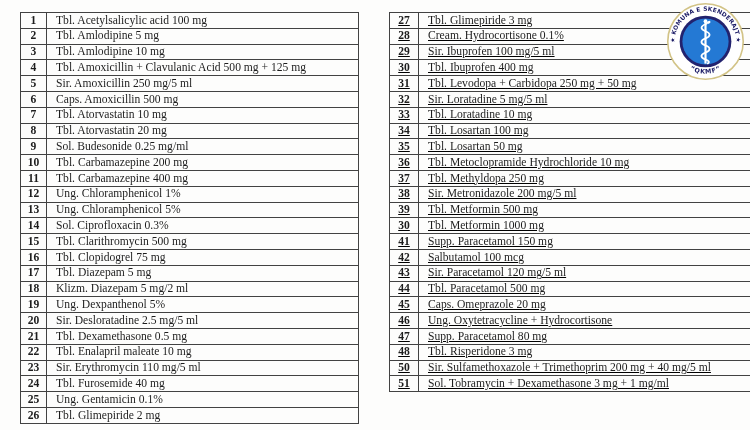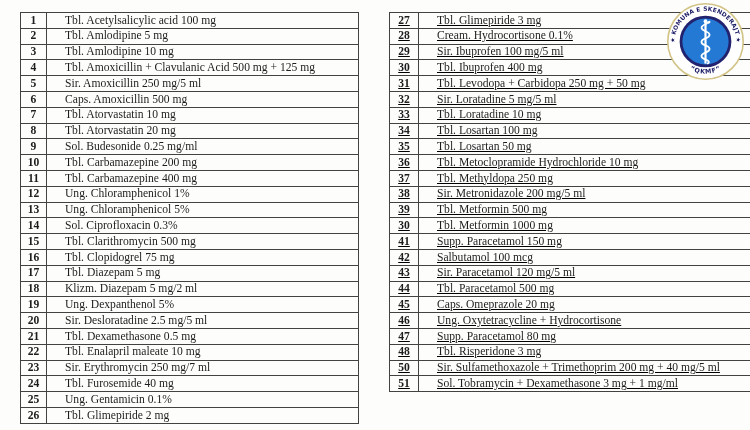--- a/index.html
+++ b/index.html
@@ -28,21 +28,21 @@
     white-space:nowrap;
     overflow:hidden;
     padding:0;
     vertical-align:middle;
   }
   table.meds td.num{
     font-weight:bold;
     text-align:center;
   }
   table.meds td.item{
-    padding-left:18px;
+    padding-left:9px;
   }
   .left col.c-num{width:26px;}
   .right col.c-num{width:29px;}
 
   .logo{
     position:absolute;
     left:666px;top:2px;
     width:79px;height:79px;
     z-index:5;
   }
@@ -143,21 +143,21 @@
           <tr>
             <td class="num">21</td>
             <td class="item">Tbl. Dexamethasone 0.5 mg</td>
           </tr>
           <tr>
             <td class="num">22</td>
             <td class="item">Tbl. Enalapril maleate 10 mg</td>
           </tr>
           <tr>
             <td class="num">23</td>
-            <td class="item">Sir. Erythromycin 250 mg/7 ml</td>
+            <td class="item">Sir. Erythromycin 110 mg/5 ml</td>
           </tr>
           <tr>
             <td class="num">24</td>
             <td class="item">Tbl. Furosemide 40 mg</td>
           </tr>
           <tr>
             <td class="num">25</td>
             <td class="item">Ung. Gentamicin 0.1%</td>
           </tr>
           <tr>

